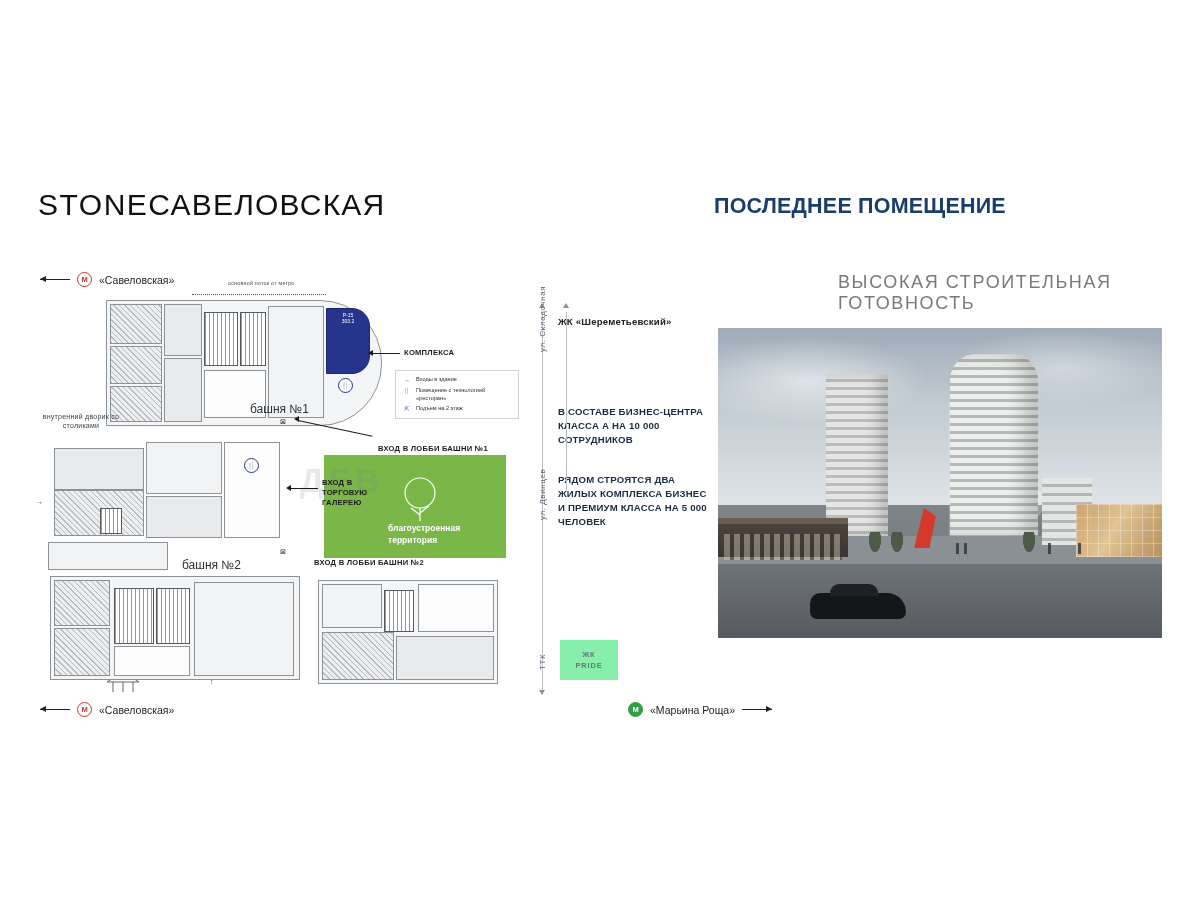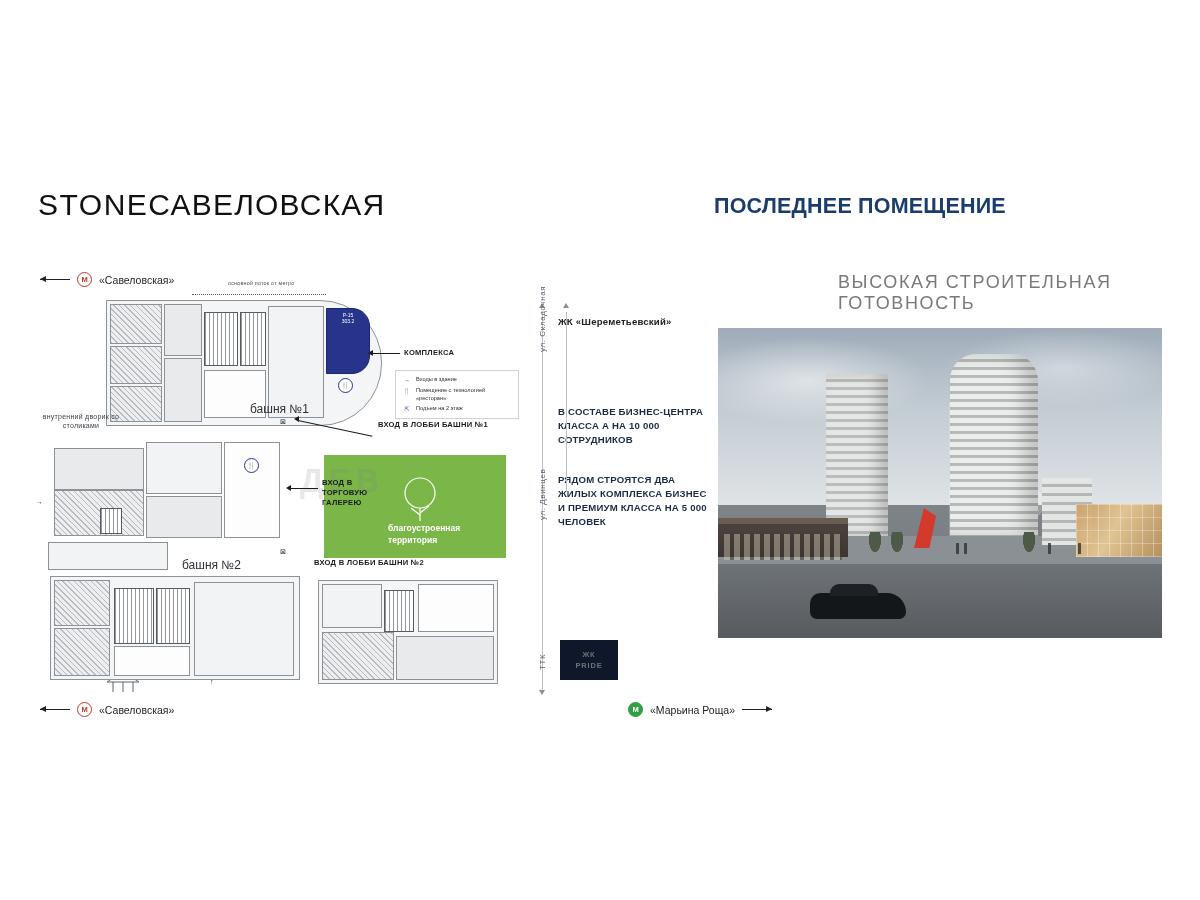--- a/index.html
+++ b/index.html
@@ -203,21 +203,21 @@
     border-bottom: none;
     border-top: 5px solid #8b9098;
   }
 
   .jk-pride {
     position: absolute;
     left: 560px;
     top: 640px;
     width: 58px;
     height: 40px;
-    background: #0f172a;
+    background: #86efac;
     color: #6d7276;
     font-size: 7.5px;
     font-weight: bold;
     letter-spacing: .8px;
     display: flex;
     flex-direction: column;
     align-items: center;
     justify-content: center;
     line-height: 1.5;
   }
@@ -605,21 +605,21 @@
       <span>Подъем на 2 этаж</span>
     </div>
   </div>
 
   <div class="lead" style="left:372px; top:353px; width:28px;"></div>
   <div class="lead-head left" style="left:368px; top:350px;"></div>
   <div class="callout" style="left:404px; top:348px;">КОМПЛЕКСА</div>
 
   <div class="lead" style="left:298px; top:420px; width:76px; transform:rotate(12deg); transform-origin:left center;"></div>
   <div class="lead-head left" style="left:294px; top:416px;"></div>
-  <div class="callout" style="left:378px; top:420px;">ВХОД В ЛОББИ БАШНИ №1</div>
+  <div class="callout" style="left:378px; top:444px;">ВХОД В ЛОББИ БАШНИ №1</div>
 
   <div class="lead" style="left:290px; top:488px; width:28px;"></div>
   <div class="lead-head left" style="left:286px; top:485px;"></div>
   <div class="callout" style="left:322px; top:478px; width:56px;">ВХОД В ТОРГОВУЮ ГАЛЕРЕЮ</div>
 
   <div class="callout" style="left:314px; top:558px;">ВХОД В ЛОББИ БАШНИ №2</div>
 
 </div>
 
 </body></html>

